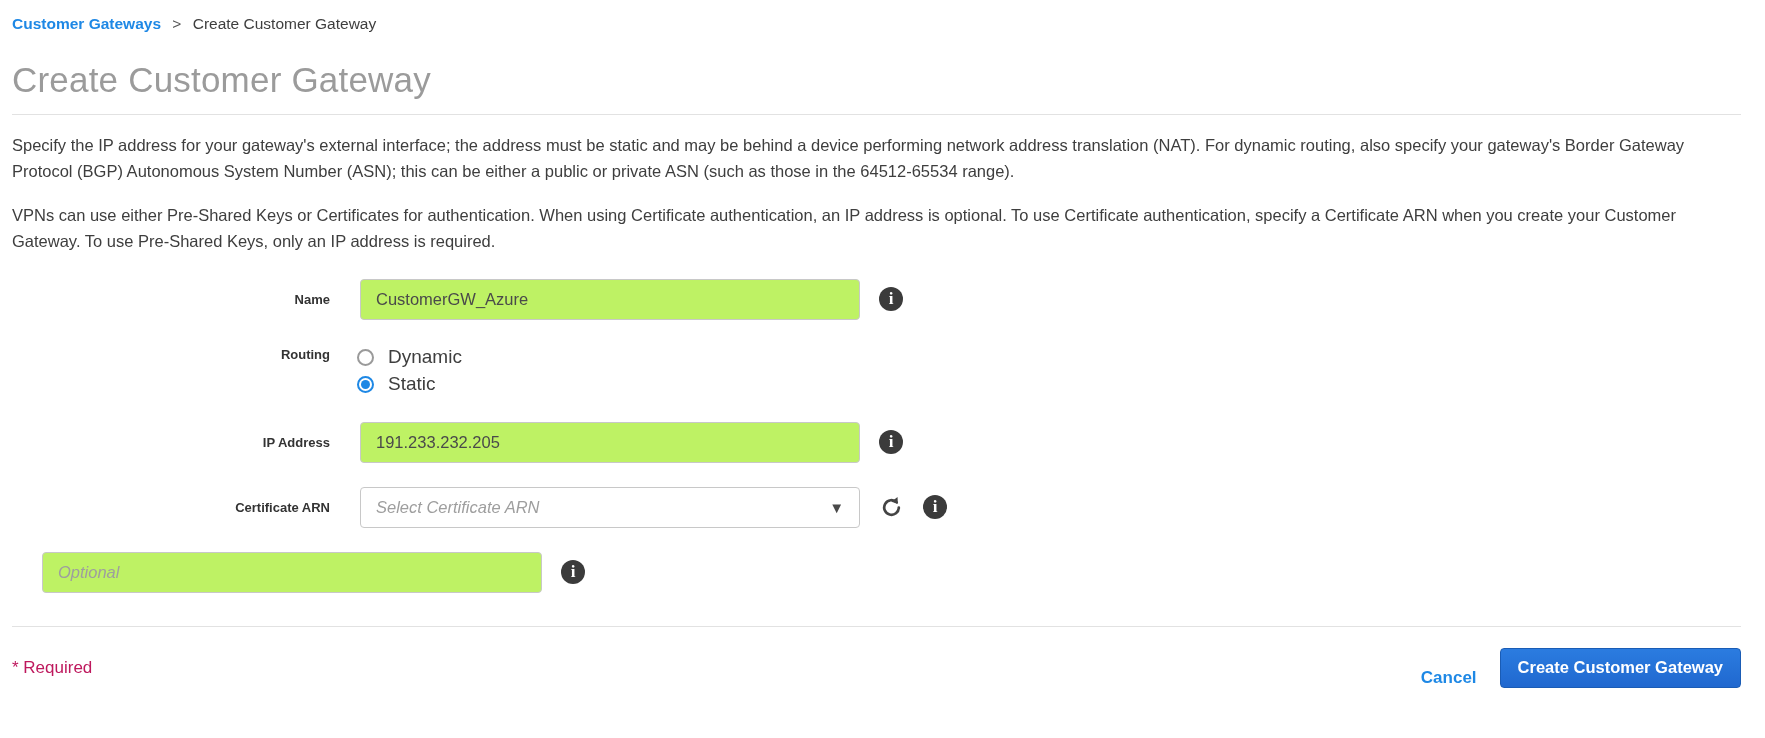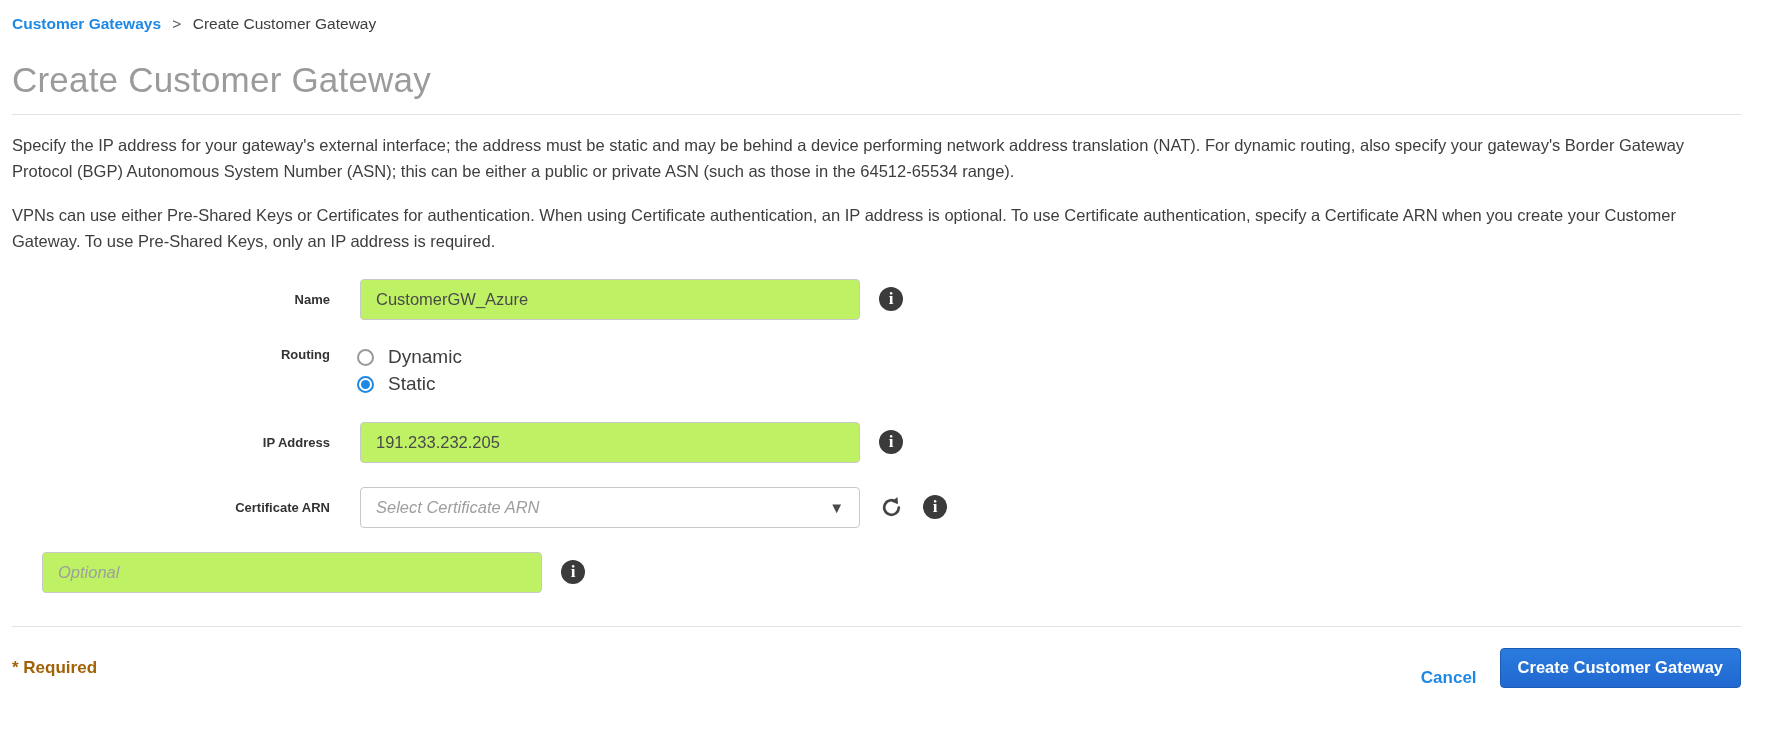--- a/index.html
+++ b/index.html
@@ -123,21 +123,21 @@
   .routing-label { position: relative; top: 3px; }
 
   
   .footer-divider { border: none; border-top: 1px solid #e2e2e2; margin-top: 33px; }
   .footer {
     display: flex;
     align-items: center;
     justify-content: space-between;
     margin-top: 21px;
   }
-  .required-note { font-size: 17px; font-weight: bold; color: #a16207; }
+  .required-note { font-size: 17px; font-weight: normal; color: #be185d; }
   .footer-actions { display: flex; align-items: flex-end; }
   .cancel-link {
     color: #1e88e5;
     font-weight: bold;
     font-size: 17px;
     text-decoration: none;
     cursor: pointer;
     margin-right: 23px;
   }
   .primary-button {

